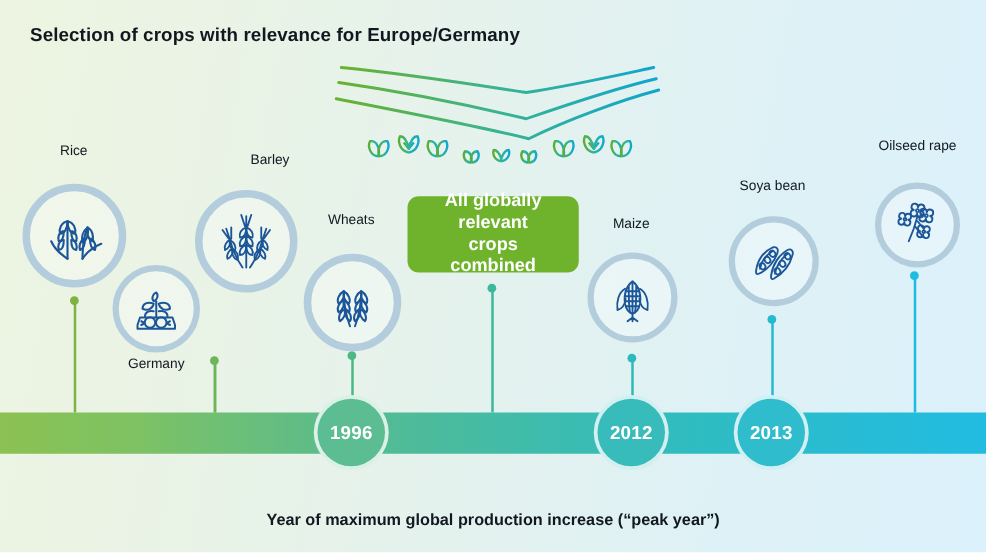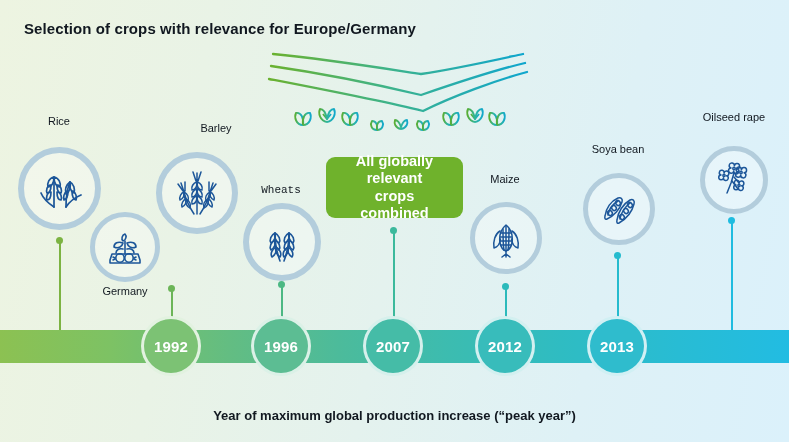--- a/index.html
+++ b/index.html
@@ -249,21 +249,21 @@
         <path d="M28,46 C32,40 36,32 38,24"></path>
         <path d="M41,15 L38,24 M44,16 L39,23 M37,14 L37,23"></path>
         <path d="M38,24 C41,25 43,29 42,32 C39,31 37,27 38,24Z"></path>
         <path d="M38,24 C34,26 33,30 34,33 C37,32 39,28 38,24Z"></path>
         <path d="M36,31 C39,32 41,36 40,39 C37,38 35,34 36,31Z"></path>
         <path d="M36,31 C32,33 31,37 32,40 C35,39 37,35 36,31Z"></path>
       </svg>
     </span>
   </div>
 
-  <div class="crop-label" style="left:241px;top:184px;width:80px;font-family:Liberation Mono, monospace;">Wheats</div>
+  <div class="crop-label" style="left:241px;top:170px;width:80px;">Wheats</div>
   <div class="crop-circle" style="left:243px;top:203px;width:78px;height:78px;border:6px solid #b3cddc;">
     <span>
       <svg width="46" height="46" viewBox="0 0 46 46" fill="none" stroke="#1c5699" stroke-width="1.6" stroke-linecap="round" stroke-linejoin="round">
 
         <path d="M21,42 C18,34 16,24 16,14"></path>
         <path d="M16,14 C12,16 10,21 12,24 C15,22 17,18 16,14Z"></path>
         <path d="M16,14 C20,16 22,21 20,24 C17,22 15,18 16,14Z"></path>
         <path d="M16,21 C12,23 10,28 12,31 C15,29 17,25 16,21Z"></path>
         <path d="M16,21 C20,23 22,28 20,31 C17,29 15,25 16,21Z"></path>
         <path d="M17,28 C13,30 11,35 13,38 C16,36 18,32 17,28Z"></path>
@@ -337,29 +337,23 @@
         <g transform="translate(5,17)">
           <path d="M18,9 a2.4,2.4 0 1,1 3.1,-2 a2.4,2.4 0 1,1 2.5,2.8 a2.4,2.4 0 1,1 -3.1,2 a2.4,2.4 0 1,1 -2.5,-2.8 Z"></path>
           <circle cx="21" cy="9.4" r="1.1"></circle>
         </g>
       </svg>
     </span>
   </div>
 
   <div id="timeline-bar"></div>
 
-  <div class="year-node" style="left:141px;background:#7cc274;">
-    <span>1992</span>
-  </div>
   <div class="year-node" style="left:251px;background:#5cbd93;">
     <span>1996</span>
   </div>
-  <div class="year-node" style="left:363px;background:#45bca7;">
-    <span>2007</span>
-  </div>
   <div class="year-node" style="left:475px;background:#38bcbb;">
     <span>2012</span>
   </div>
   <div class="year-node" style="left:587px;background:#2fbccd;">
     <span>2013</span>
   </div>
 
   <div id="caption">Year of maximum global production increase (“peak year”)</div>
 
 </div>

